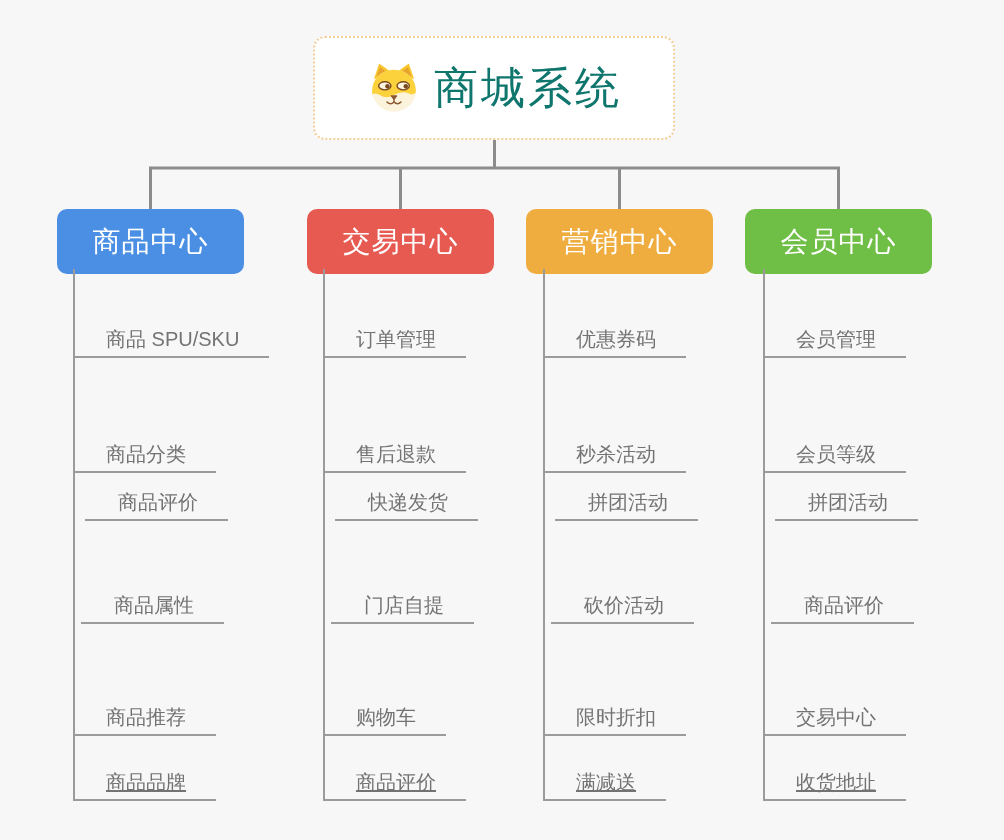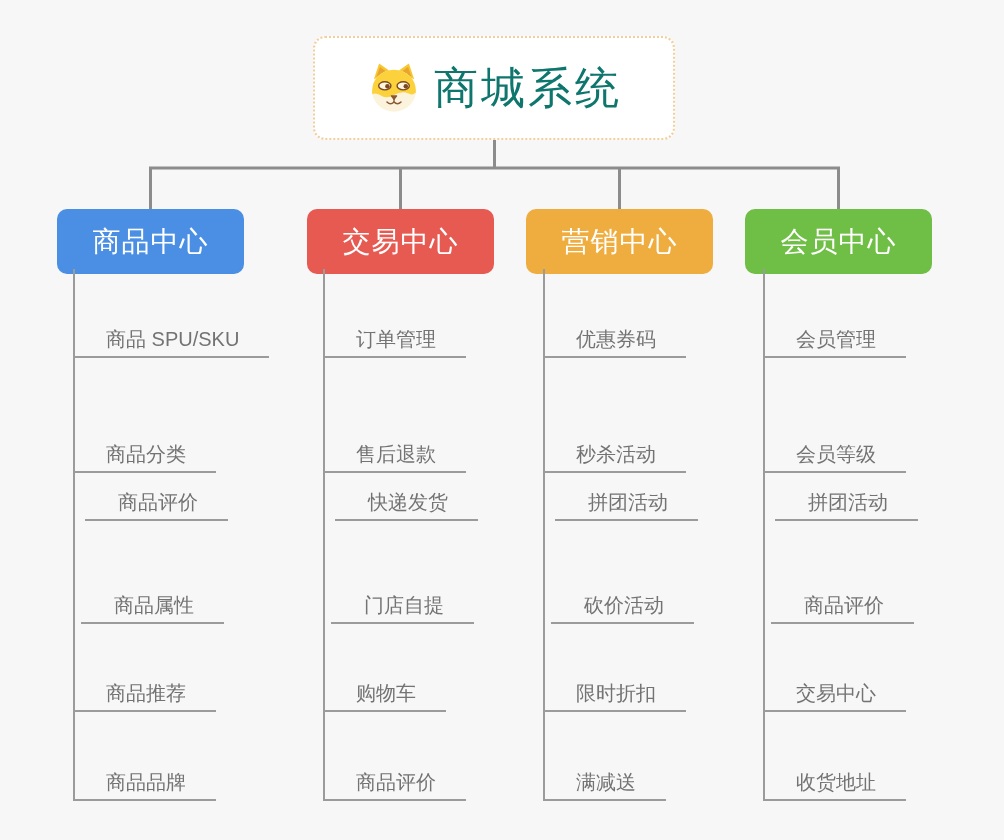--- a/index.html
+++ b/index.html
@@ -101,22 +101,22 @@
     line-height: 27px;
     color: #737373;
     padding: 0 30px 3px 33px;
     border-bottom: 2px solid #9B9B9B;
     cursor: pointer;
   }
   .leaf.r0 { top: 57px;  }
   .leaf.r1 { top: 160px; margin-top: 12px; }
   .leaf.r2 { top: 220px; margin-left: 12px; }
   .leaf.r3 { top: 323px; margin-left: 8px; }
-  .leaf.r4 { top: 411px; }
-  .leaf.r5 { top: 500px; }
+  .leaf.r4 { top: 435px; }
+  .leaf.r5 { top: 500px; text-decoration: underline; }
 </style>
 </head>
 <body>
 
 <div class="canvas">
 
   <svg class="connectors" viewBox="0 0 1004 840" xmlns="http://www.w3.org/2000/svg">
     <path d="M494.5 140 L494.5 168" stroke="#8C8C8C" stroke-width="3" fill="none"></path>
     <path d="M150.5 209 L150.5 168 L838.5 168 L838.5 209" stroke="#8C8C8C" stroke-width="3" fill="none"></path>
     <path d="M400.5 168 L400.5 209" stroke="#8C8C8C" stroke-width="3" fill="none"></path>

